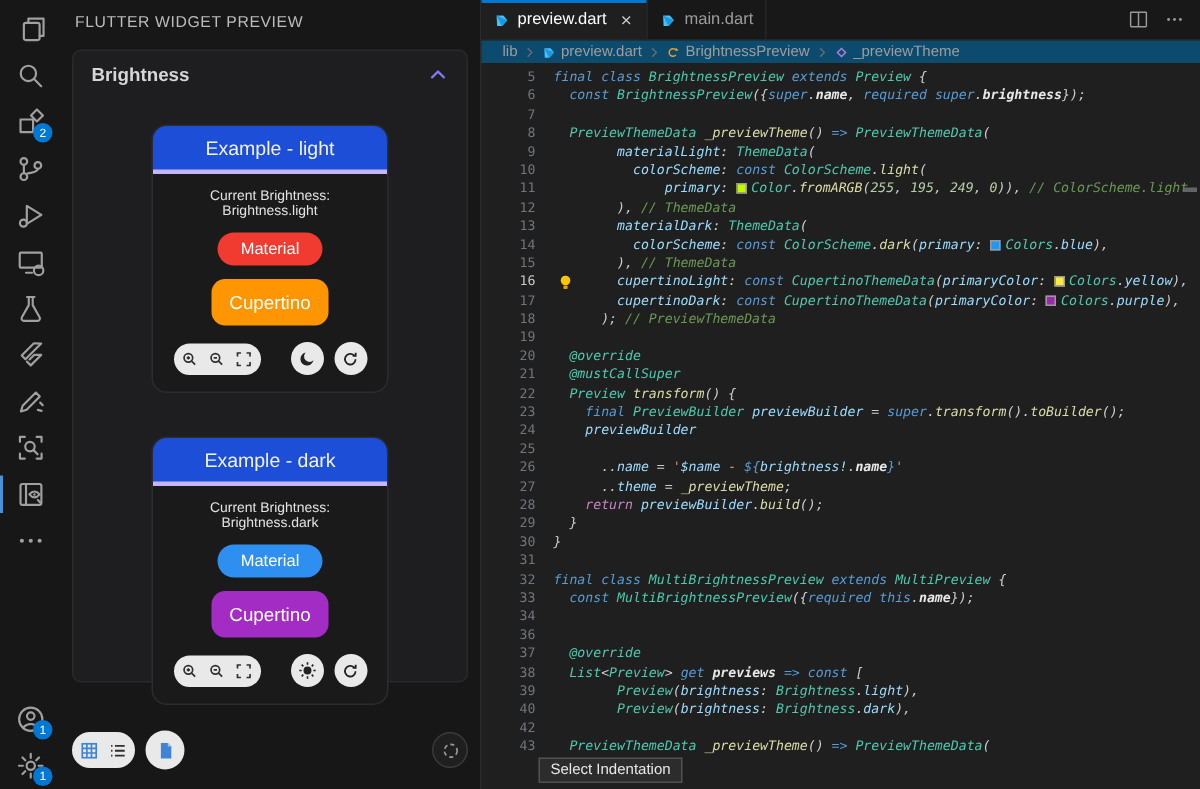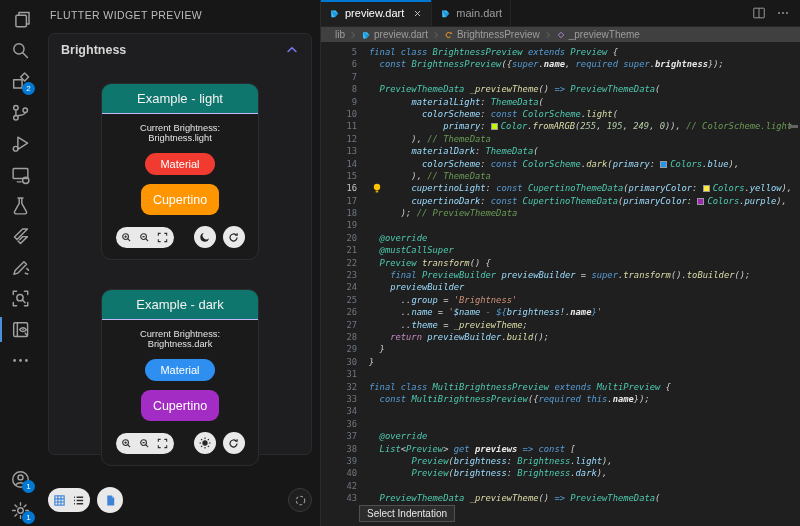--- a/index.html
+++ b/index.html
@@ -23,21 +23,21 @@
   .sb-section { position:absolute; left:8px; right:8px; top:33px; height:422px;
     background:#1e1e20; border:1px solid #2a2a2c; border-radius:6px; }
   .sb-sec-header { display:flex; align-items:center; justify-content:space-between;
     padding:9px 12px 4px 12px; cursor:pointer; }
   .sb-sec-title { font-size:12.5px; color:#d6d6d6; font-weight:600; }
 
   .pcard { width:158px; margin:0 auto; background:#1a1a1b; border:1px solid #2c2c2e;
     border-radius:10px; overflow:hidden; }
   .pcard.light { margin-top:22px; }
   .pcard.dark { margin-top:29px; }
-  .pcard-header { background:#0f766e; border-bottom:1px solid #c4b5fd; padding:7px 4px;
+  .pcard-header { background:#1d4ed8; border-bottom:3px solid #c4b5fd; padding:7px 4px;
     text-align:center; font-size:13px; color:#f2f2f2; }
   .pcard-body { padding:9px 6px 11px 6px; text-align:center; }
   .pcard-caption { font-size:9.3px; color:#e3e3e3; }
   .btn-material { display:block; margin:10px auto 0 auto; width:70px; height:22px; border:none;
     border-radius:11px; color:#fff; font-size:11px; font-family:inherit; cursor:pointer; }
   .btn-cupertino { display:block; margin:9px auto 0 auto; width:78px; height:31px; border:none;
     border-radius:9px; color:#fff; font-size:12.5px; font-family:inherit; cursor:pointer; }
   .pcard-toolbar { margin-top:11px; display:flex; align-items:center; justify-content:center; }
   .tb-pill { width:58px; height:21px; border-radius:11px; background:#e9e9e9; display:flex;
     align-items:center; justify-content:space-evenly; }
@@ -59,21 +59,21 @@
   .tabbar { height:27px; background:#181818; border-bottom:1px solid #252526; display:flex; align-items:stretch; }
   .tab { display:flex; align-items:center; gap:5px; padding:0 8px; font-size:11px; color:#9d9d9d;
     background:#181818; border-right:1px solid #252526; cursor:pointer; position:relative; }
   .tab.active { background:#1f1f1f; color:#ffffff; }
   .tab.active::before { content:""; position:absolute; left:0; right:0; top:0; height:1.5px; background:#0078d4; }
   .tab-close { margin-left:3px; display:flex; border-radius:3px; padding:1px; cursor:pointer; }
   .tab-actions { margin-left:auto; display:flex; align-items:center; gap:10px; padding-right:10px; }
   .tab-actions > span { cursor:pointer; display:flex; }
 
   .breadcrumb { height:15px; display:flex; align-items:center; gap:3px; padding-left:14px;
-    font-size:10px; color:#9d9d9d; background:#404040; }
+    font-size:10px; color:#9d9d9d; background:#0c4a6e; }
   .bc-item { display:flex; align-items:center; gap:3px; cursor:pointer; }
 
   .code-area { position:absolute; left:0; right:0; top:42px; bottom:0; overflow:hidden;
     font-family:"DejaVu Sans Mono", monospace; font-size:8.8px; padding-top:4px; }
   .line { display:flex; height:12.4px; line-height:12.4px; white-space:pre; position:relative; }
   .ln { width:36px; text-align:right; color:#6e7681; flex:0 0 36px; }
   .lt { padding-left:12px;font-style:italic; }
   .line.cur .ln { color:#c8c8c8; }
   .bulb { position:absolute; left:51px; top:1px; }
   .chip { display:inline-block; width:7px; height:7px; border:1px solid #9a9a9a; margin:0 3px -1px 0; }
@@ -461,21 +461,21 @@
               <rect x="3.6" y="7.4" width="2.8" height="2.2" rx="0.6" fill="#d9a400"></rect>
             </svg></span><div class="lt"><span class="tk-pn">        </span><span class="tk-prop">cupertinoLight</span><span class="tk-pn">: </span><span class="tk-kw">const </span><span class="tk-cls">CupertinoThemeData</span><span class="tk-pn">(</span><span class="tk-prop">primaryColor</span><span class="tk-pn">: </span><span class="chip" style="background: rgb(255, 235, 59);"></span><span class="tk-cls">Colors</span><span class="tk-pn">.</span><span class="tk-prop">yellow</span><span class="tk-pn">),</span></div></div>
         <div class="line"><div class="ln">17</div><div class="lt"><span class="tk-pn">        </span><span class="tk-prop">cupertinoDark</span><span class="tk-pn">: </span><span class="tk-kw">const </span><span class="tk-cls">CupertinoThemeData</span><span class="tk-pn">(</span><span class="tk-prop">primaryColor</span><span class="tk-pn">: </span><span class="chip" style="background: rgb(156, 39, 176);"></span><span class="tk-cls">Colors</span><span class="tk-pn">.</span><span class="tk-prop">purple</span><span class="tk-pn">),</span></div></div>
         <div class="line"><div class="ln">18</div><div class="lt"><span class="tk-pn">      ); </span><span class="tk-cm">// PreviewThemeData</span></div></div>
         <div class="line"><div class="ln">19</div><div class="lt"></div></div>
         <div class="line"><div class="ln">20</div><div class="lt"><span class="tk-pn">  </span><span class="tk-anno">@override</span></div></div>
         <div class="line"><div class="ln">21</div><div class="lt"><span class="tk-pn">  </span><span class="tk-anno">@mustCallSuper</span></div></div>
         <div class="line"><div class="ln">22</div><div class="lt"><span class="tk-pn">  </span><span class="tk-cls">Preview </span><span class="tk-fn">transform</span><span class="tk-pn">() {</span></div></div>
         <div class="line"><div class="ln">23</div><div class="lt"><span class="tk-pn">    </span><span class="tk-kw">final </span><span class="tk-cls">PreviewBuilder </span><span class="tk-var">previewBuilder</span><span class="tk-pn"> = </span><span class="tk-kw">super</span><span class="tk-pn">.</span><span class="tk-fn">transform</span><span class="tk-pn">().</span><span class="tk-fn">toBuilder</span><span class="tk-pn">();</span></div></div>
         <div class="line"><div class="ln">24</div><div class="lt"><span class="tk-pn">    </span><span class="tk-var">previewBuilder</span></div></div>
-        <div class="line"><div class="ln">25</div><div class="lt"><span class="tk-pn">      ..</span><span class="tk-prop">group</span><span class="tk-pn"> = </span><span class="tk-str">'Brightness'</span></div></div>
+        <div class="line"><div class="ln">25</div></div>
         <div class="line"><div class="ln">26</div><div class="lt"><span class="tk-pn">      ..</span><span class="tk-prop">name</span><span class="tk-pn"> = </span><span class="tk-str">'</span><span class="tk-var">$name</span><span class="tk-str"> - </span><span class="tk-kw">${</span><span class="tk-var">brightness!</span><span class="tk-pn">.</span><span class="tk-wh">name</span><span class="tk-kw">}</span><span class="tk-str">'</span></div></div>
         <div class="line"><div class="ln">27</div><div class="lt"><span class="tk-pn">      ..</span><span class="tk-prop">theme</span><span class="tk-pn"> = </span><span class="tk-fn">_previewTheme</span><span class="tk-pn">;</span></div></div>
         <div class="line"><div class="ln">28</div><div class="lt"><span class="tk-pn">    </span><span class="tk-ctrl">return </span><span class="tk-var">previewBuilder</span><span class="tk-pn">.</span><span class="tk-fn">build</span><span class="tk-pn">();</span></div></div>
         <div class="line"><div class="ln">29</div><div class="lt"><span class="tk-pn">  }</span></div></div>
         <div class="line"><div class="ln">30</div><div class="lt"><span class="tk-pn">}</span></div></div>
         <div class="line"><div class="ln">31</div><div class="lt"></div></div>
         <div class="line"><div class="ln">32</div><div class="lt"><span class="tk-kw">final class </span><span class="tk-cls">MultiBrightnessPreview </span><span class="tk-kw">extends </span><span class="tk-cls">MultiPreview </span><span class="tk-pn">{</span></div></div>
         <div class="line"><div class="ln">33</div><div class="lt"><span class="tk-pn">  </span><span class="tk-kw">const </span><span class="tk-cls">MultiBrightnessPreview</span><span class="tk-pn">({</span><span class="tk-kw">required </span><span class="tk-kw">this</span><span class="tk-pn">.</span><span class="tk-wh">name</span><span class="tk-pn">});</span></div></div>
         <div class="line"><div class="ln">34</div><div class="lt"></div></div>
         <div class="line"><div class="ln">36</div><div class="lt"></div></div>

